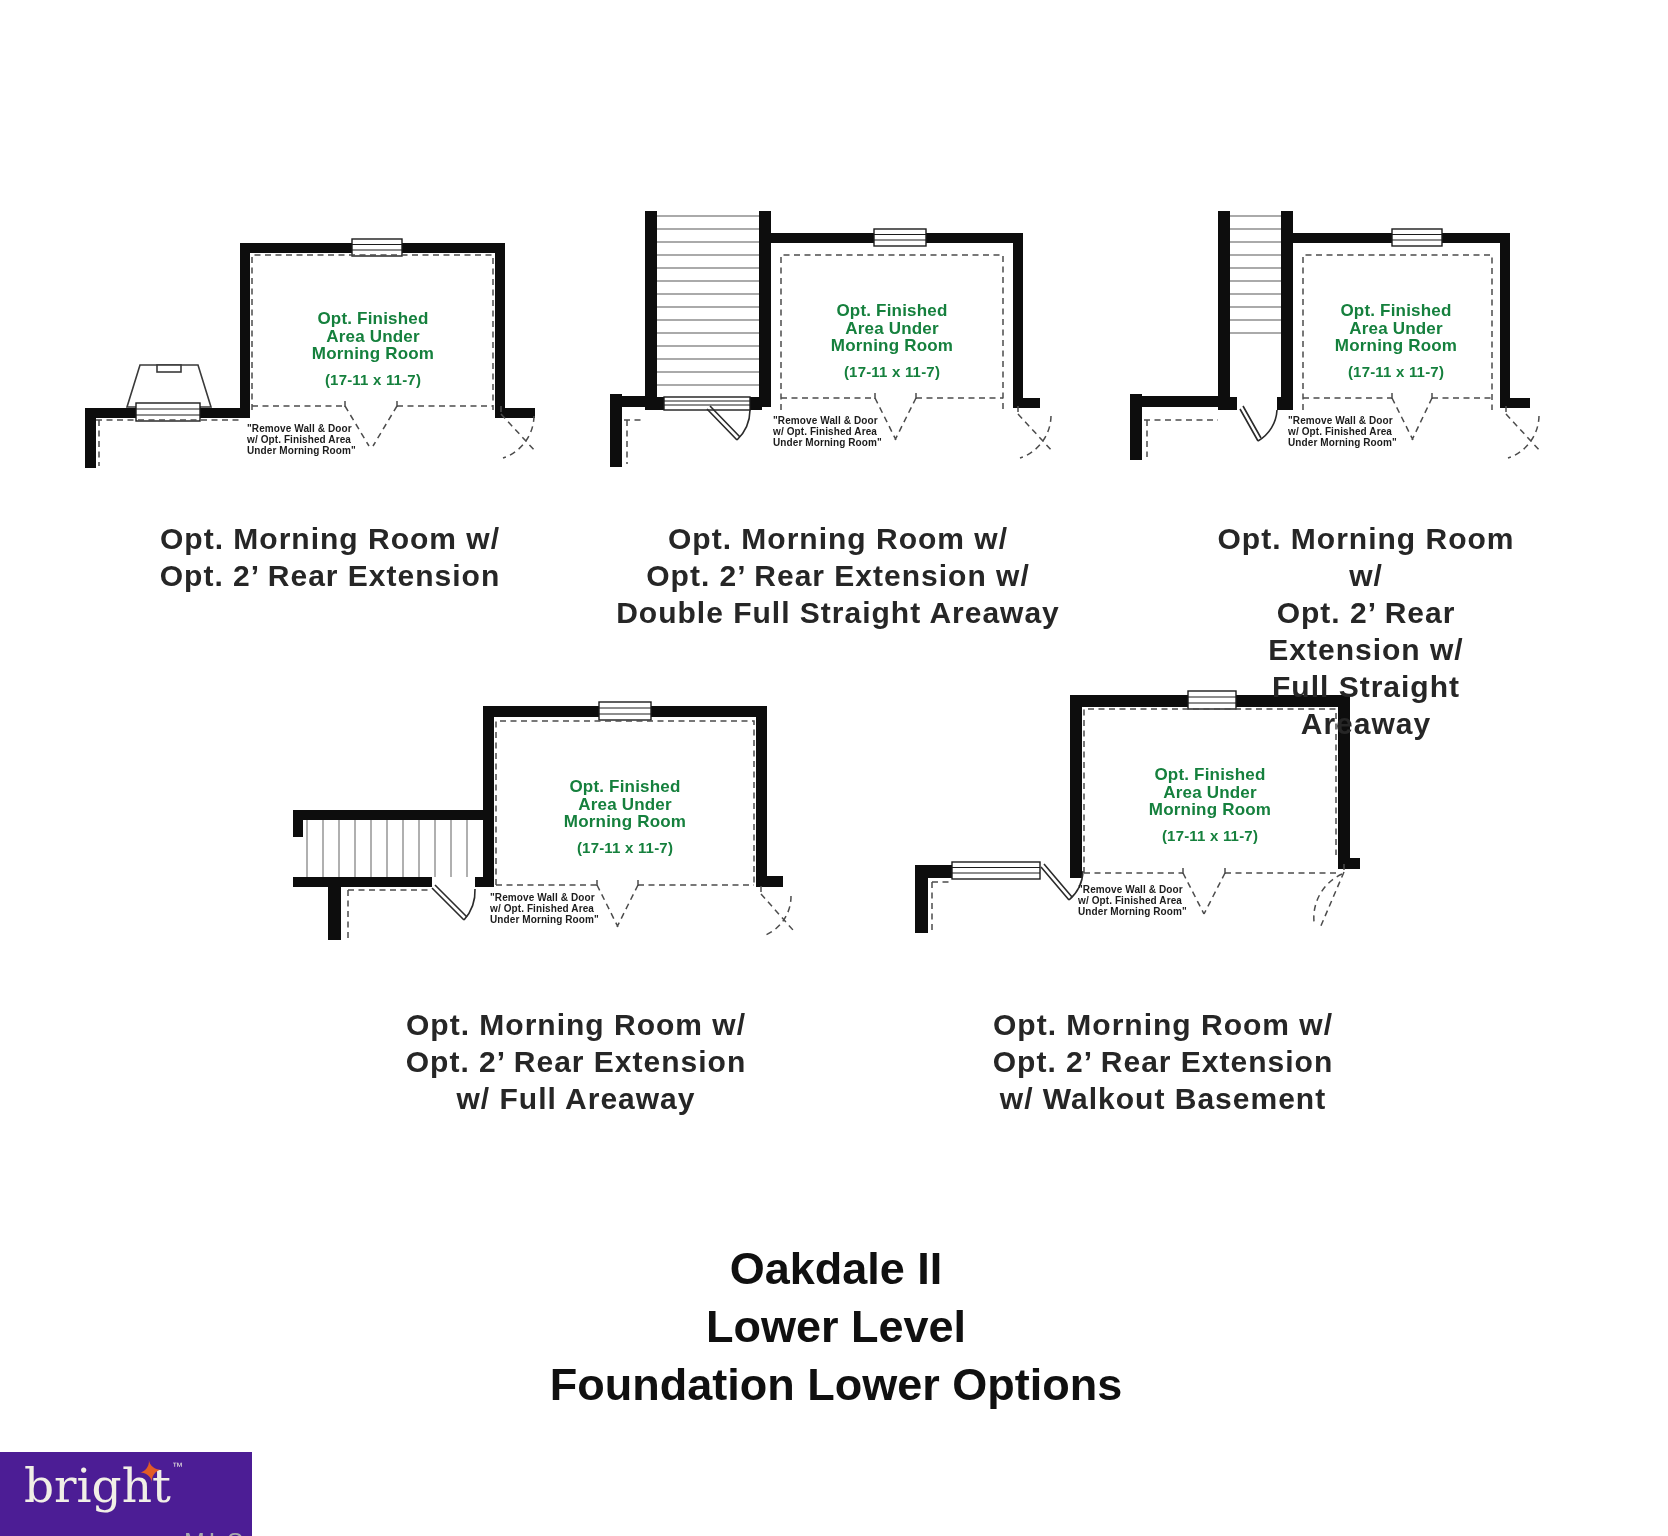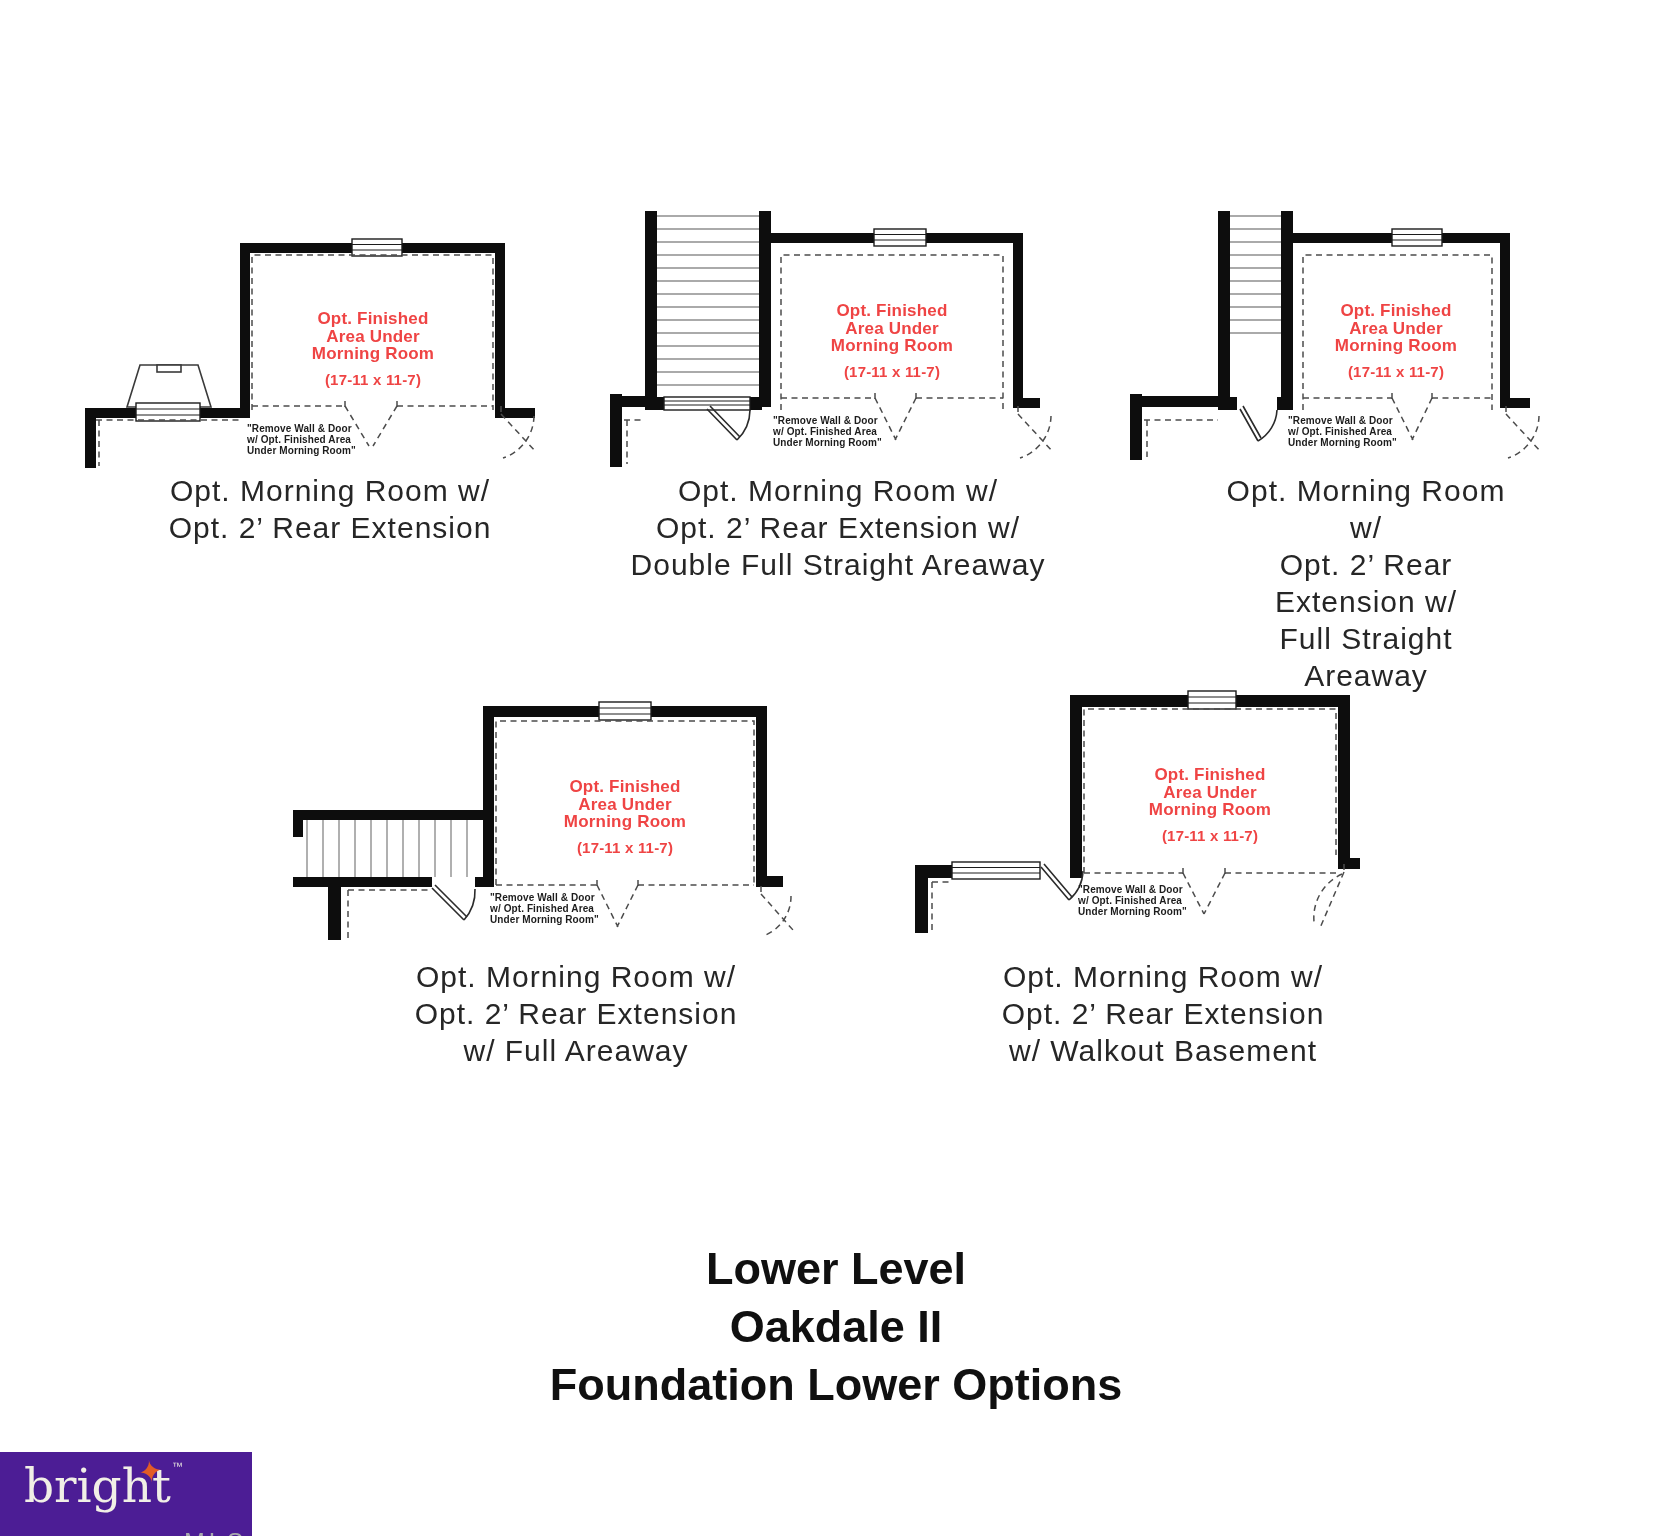--- a/index.html
+++ b/index.html
@@ -12,27 +12,27 @@
   .win{fill:#ffffff;stroke:#1c1c1c;stroke-width:1.4;}
   .winline{stroke:#1c1c1c;stroke-width:1;fill:none;}
   .tread{stroke:#8f8f8f;stroke-width:1.4;fill:none;}
   .dash{fill:none;stroke:#4c4c4c;stroke-width:1.5;stroke-dasharray:6 4.5;}
   .door{stroke:#2b2b2b;stroke-width:1.6;fill:none;}
   .outline{fill:#ffffff;stroke:#3a3a3a;stroke-width:1.6;}
 
   
   .room-label{position:absolute;transform:translateX(-50%);text-align:center;
               font-weight:700;font-size:17px;line-height:17.5px;letter-spacing:.2px;
-              color:#ef4444;white-space:nowrap;}
+              color:#15803d;white-space:nowrap;}
   .room-label .dims{margin-top:8px;font-size:15px;}
   .remove-note{position:absolute;font-weight:700;font-size:10px;line-height:10.8px;
                color:#1c1c1c;white-space:pre-line;letter-spacing:.1px;}
   .plan-caption{position:absolute;transform:translateX(-50%);text-align:center;
-                font-weight:400;font-size:30px;line-height:37px;letter-spacing:1px;
-                color:#262626;white-space:pre-line;}
+                font-weight:700;font-size:30px;line-height:37px;letter-spacing:1px;
+                color:#262626;white-space:pre-line;margin-top:48px;}
   .sheet-title{position:absolute;transform:translateX(-50%);text-align:center;
                font-weight:700;font-size:45px;line-height:58px;color:#101010;white-space:nowrap;}
 
   
   .logo{position:absolute;left:0;top:1452px;width:252px;height:84px;background:#4c1d95;}
   .logo-brand{position:absolute;left:24px;top:8px;font-family:"DejaVu Serif",serif;
               font-size:47px;line-height:1.1;color:#f1efe6;}
   .logo-star{position:absolute;left:138px;top:2px;font-size:30px;color:#e25c26;
              transform:rotate(-8deg);font-family:"DejaVu Sans",sans-serif;}
   .logo-tm{position:absolute;left:172px;top:8px;font-size:11px;color:#e8e6df;}
@@ -289,22 +289,22 @@
 Opt. 2’ Rear Extension w/
 Full Straight Areaway</div>
   <div class="plan-caption" style="left:576px;top:958px">Opt. Morning Room w/
 Opt. 2’ Rear Extension
 w/ Full Areaway</div>
   <div class="plan-caption" style="left:1163px;top:958px">Opt. Morning Room w/
 Opt. 2’ Rear Extension
 w/ Walkout Basement</div>
 
   <div class="sheet-title" style="left:836px;top:1240px">
+    <div>Oakdale II</div>
     <div>Lower Level</div>
-    <div>Oakdale II</div>
     <div>Foundation Lower Options</div>
   </div>
 
   <div class="logo">
     <span class="logo-brand">bright</span>
     <span class="logo-star">✦</span>
     <span class="logo-tm">™</span>
     <span class="logo-mls">MLS</span>
   </div>
 

